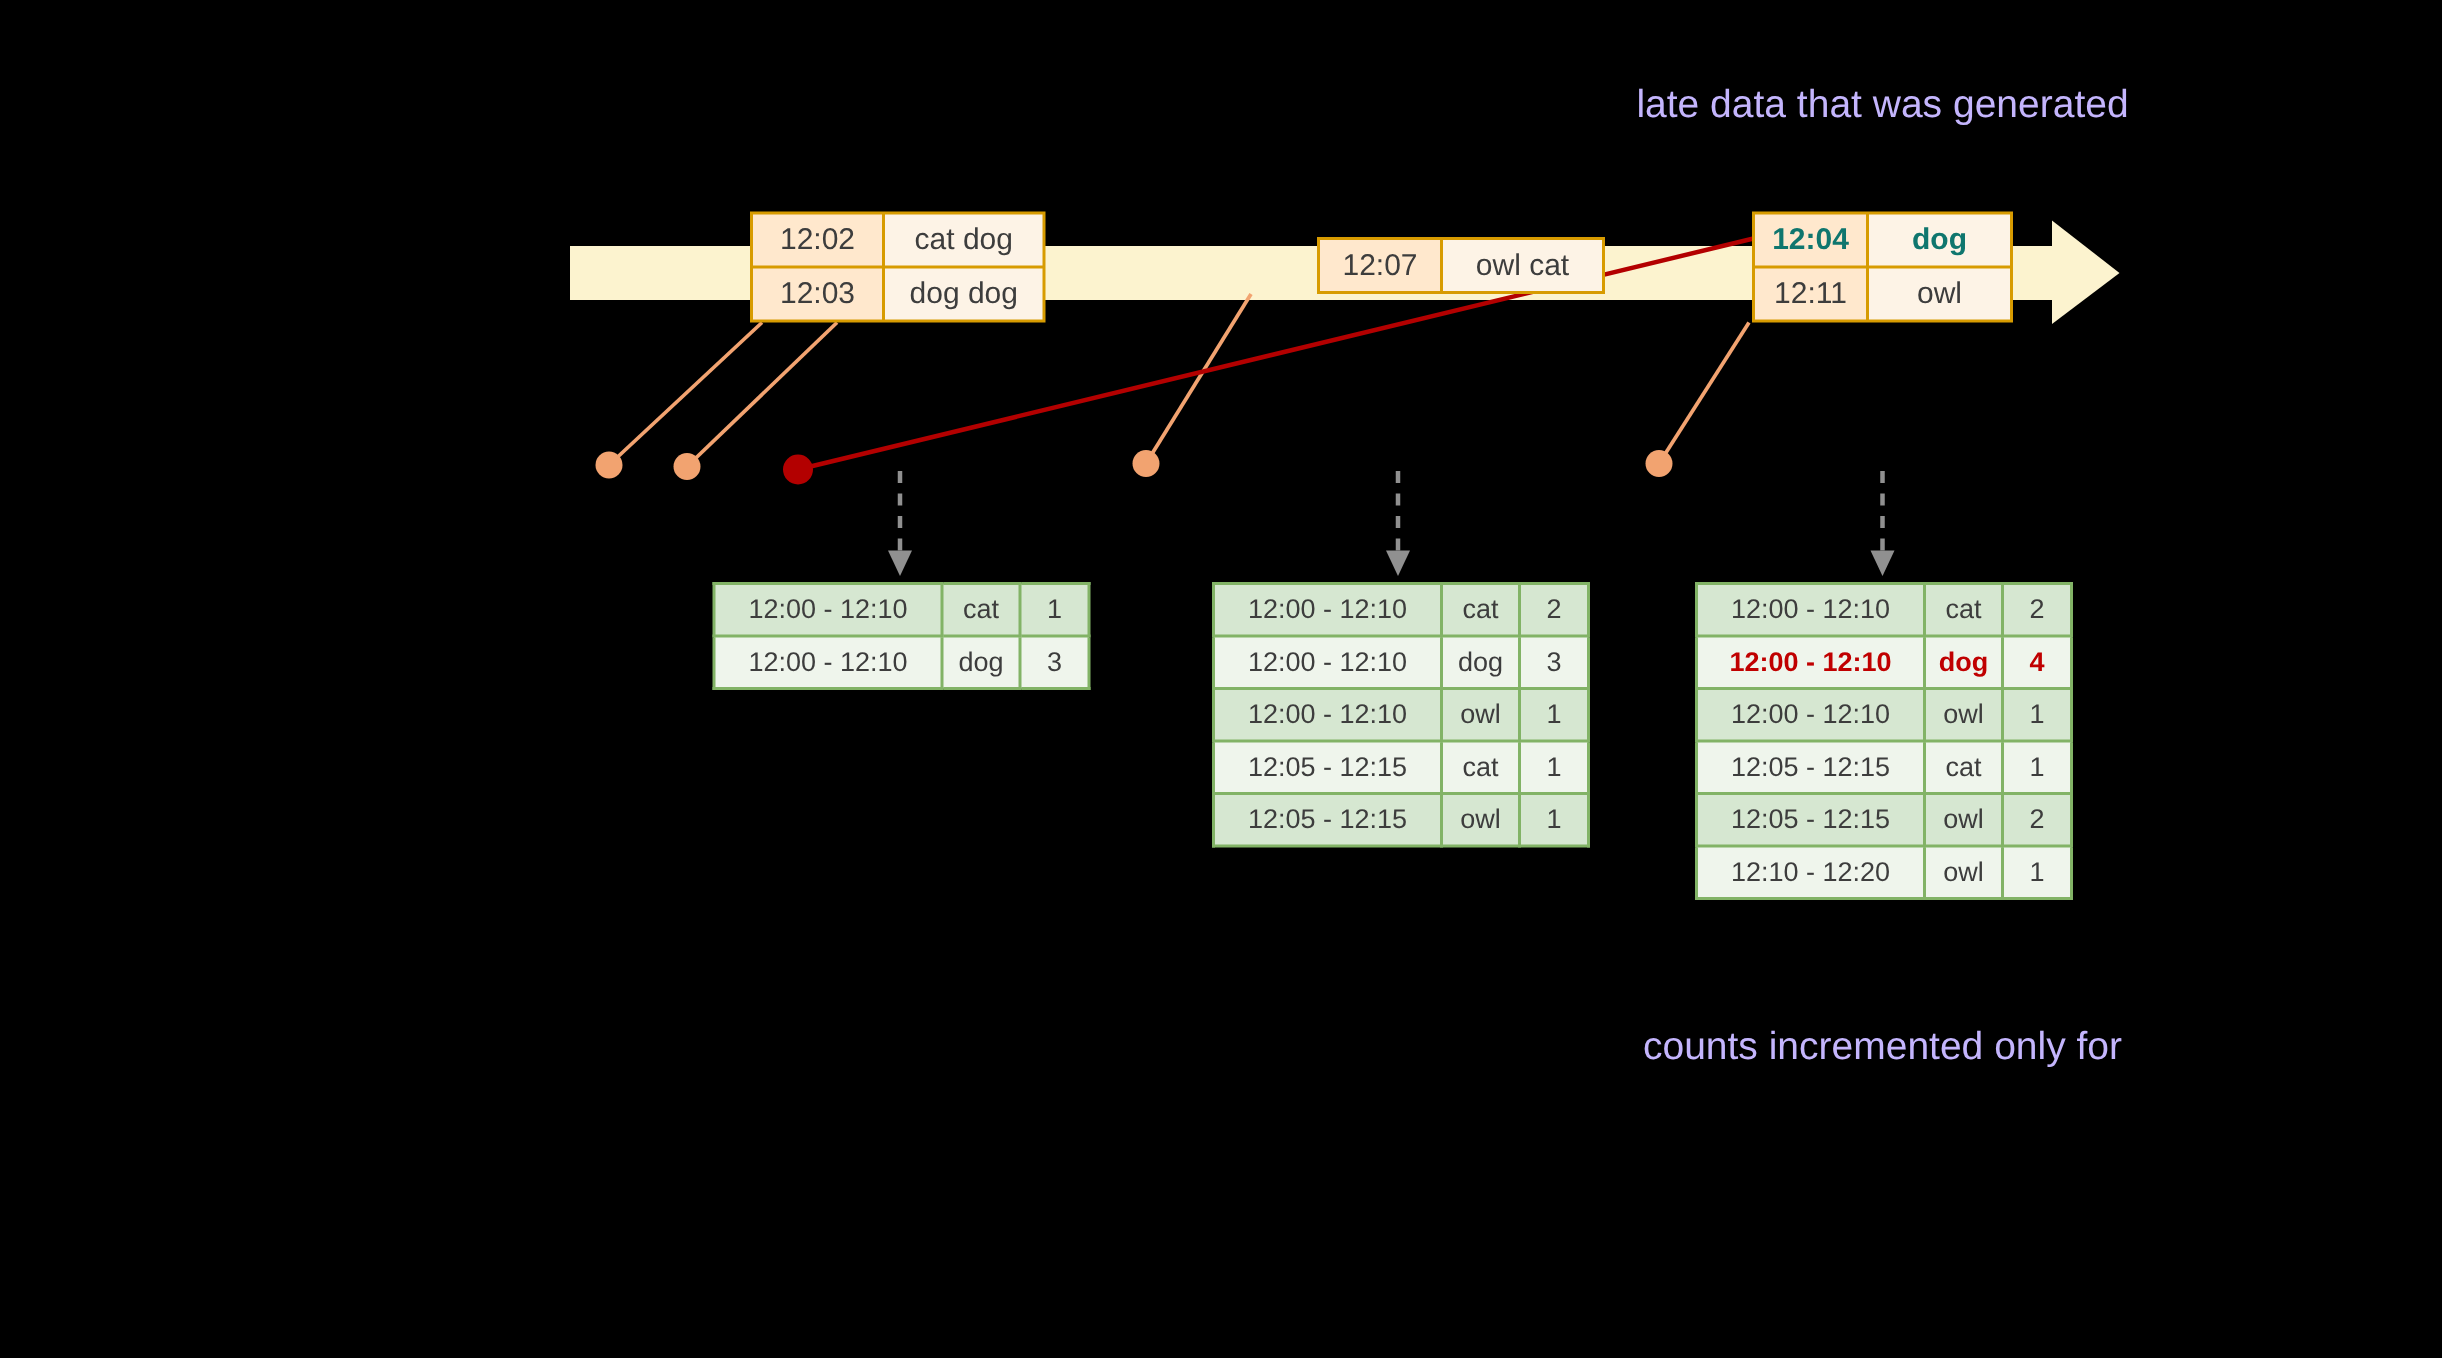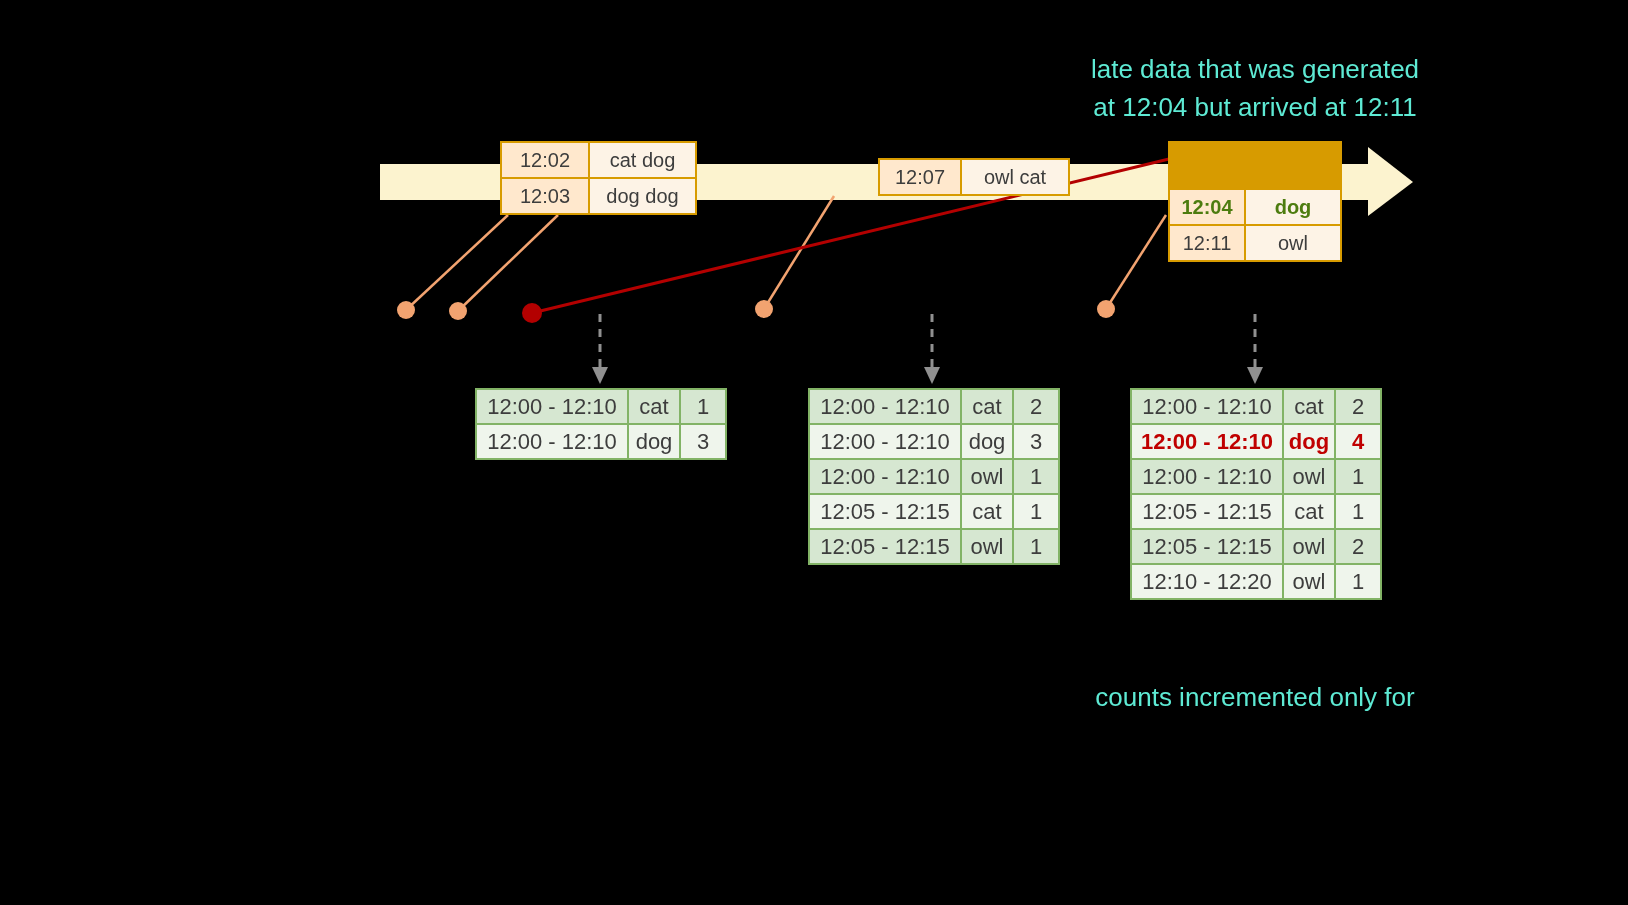--- a/index.html
+++ b/index.html
@@ -14,40 +14,40 @@
   .event-box {
     position:absolute; display:grid; gap:2px; padding:2px;
     background:#d79b00; z-index:2;
   }
   .ecell {
     display:flex; align-items:center; justify-content:center;
     font-size:20px; color:#3d3d3d; height:34px;
   }
   .ecell.time  { background:#ffe8cd; }
   .ecell.words { background:#fdf3e6; }
-  .ecell.late  { color:#4d7c0f; font-weight:bold;margin-top:47px; }
+  .ecell.late  { color:#0f766e; font-weight:bold; }
 
   
   .result-table {
     position:absolute; border-collapse:collapse; z-index:2;
-    font-size:22px; color:#3d3d3d;
+    font-size:18px; color:#3d3d3d;
   }
   .result-table td {
     border:2px solid #82b366; text-align:center; padding:0 4px; height:35px;
   }
   .result-table tr:nth-child(odd)  td { background:#d6e7d1; }
   .result-table tr:nth-child(even) td { background:#eff5ec; }
   .result-table td.win   { width:152px; }
   .result-table td.word  { width:52px;margin-left:44px;  }
   .result-table td.count { width:46px;  }
   .result-table tr.late td { color:#c00000; font-weight:bold; }
 
   
   .annotation {
-    position:absolute; color:#5eead4; font-size:26px;
+    position:absolute; color:#c4b5fd; font-size:26px;
     text-align:center; line-height:38px; z-index:3; white-space:nowrap;
   }
 </style>
 </head>
 <body>
 
 <div class="canvas">
 
   <svg class="layer" width="1628" height="905">
 
@@ -72,21 +72,20 @@
       <polygon points="600,384 592,367 608,367" stroke="none"></polygon>
       <line x1="932" y1="314" x2="932" y2="369" stroke-dasharray="8 7"></line>
       <polygon points="932,384 924,367 940,367" stroke="none"></polygon>
       <line x1="1255" y1="314" x2="1255" y2="369" stroke-dasharray="8 7"></line>
       <polygon points="1255,384 1247,367 1263,367" stroke="none"></polygon>
     </g>
   </svg>
 
   <div class="annotation" style="left:1020px; top:50px; width:470px;">
     <div>late data that was generated</div>
-    <div>at 12:04 but arrived at 12:11</div>
   </div>
 
   <div class="event-box" style="left:500px; top:141px; grid-template-columns:86px 105px;">
     <div class="ecell time">12:02</div>
     <div class="ecell words">cat dog</div>
     <div class="ecell time">12:03</div>
     <div class="ecell words">dog dog</div>
   </div>
 
   <div class="event-box" style="left:838px; top:158px; grid-template-columns:80px 106px;margin-left:40px;">

